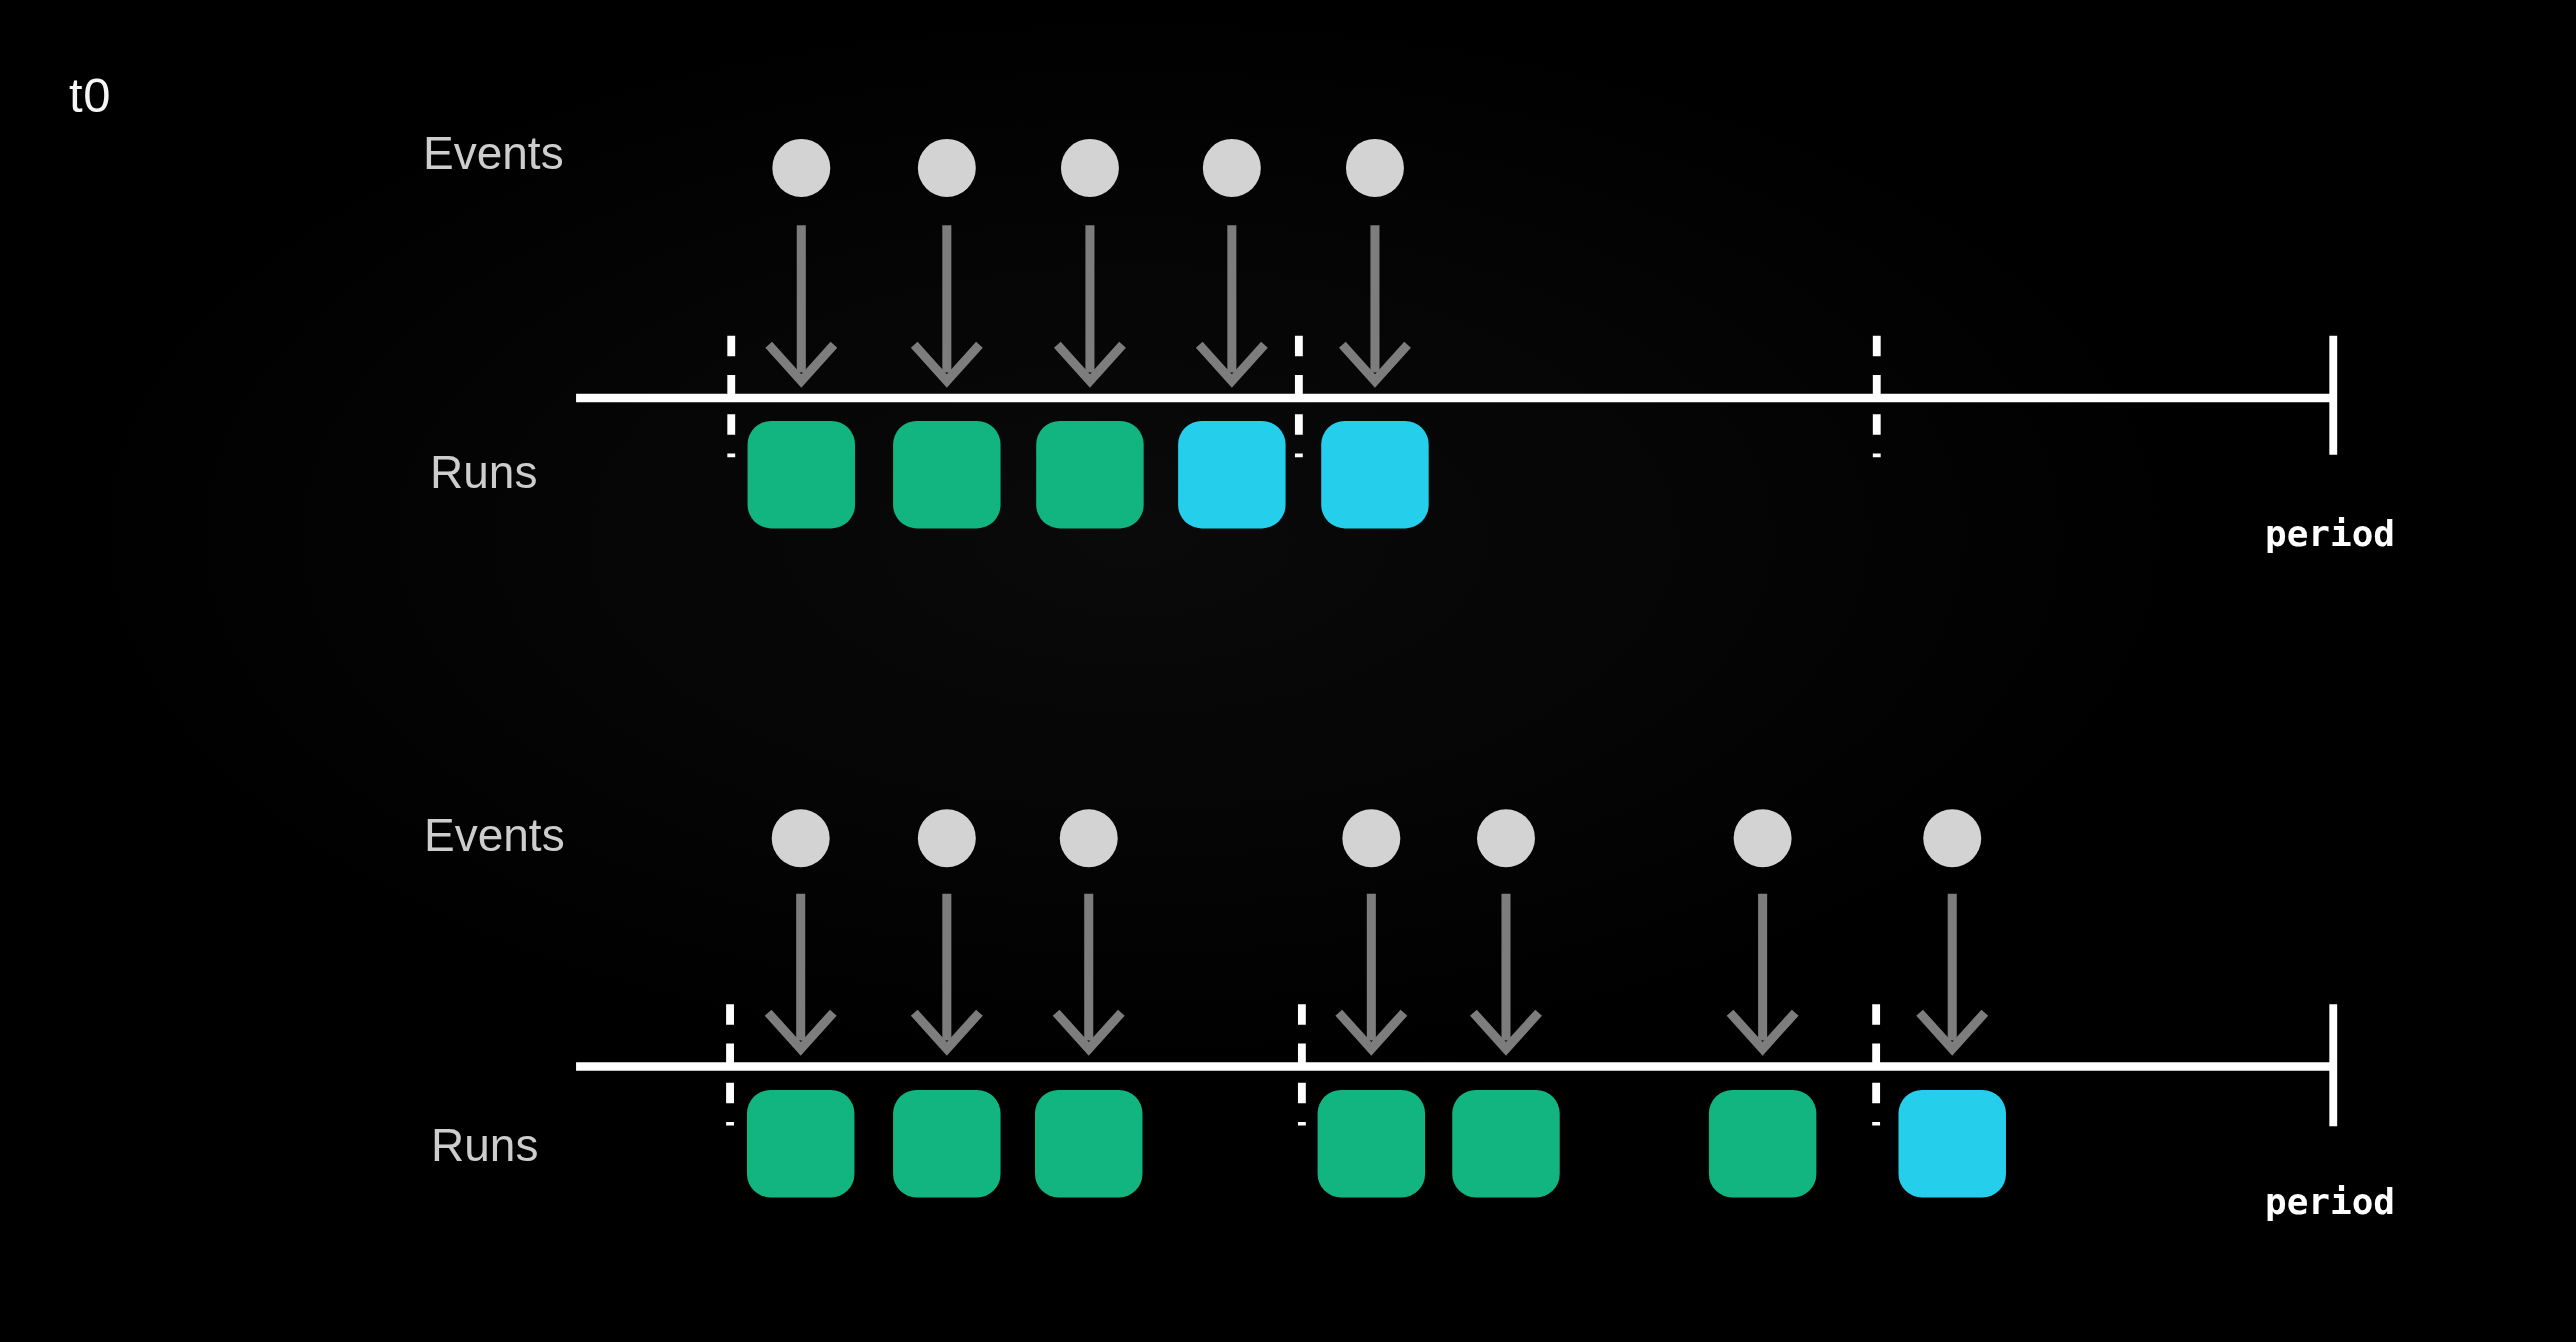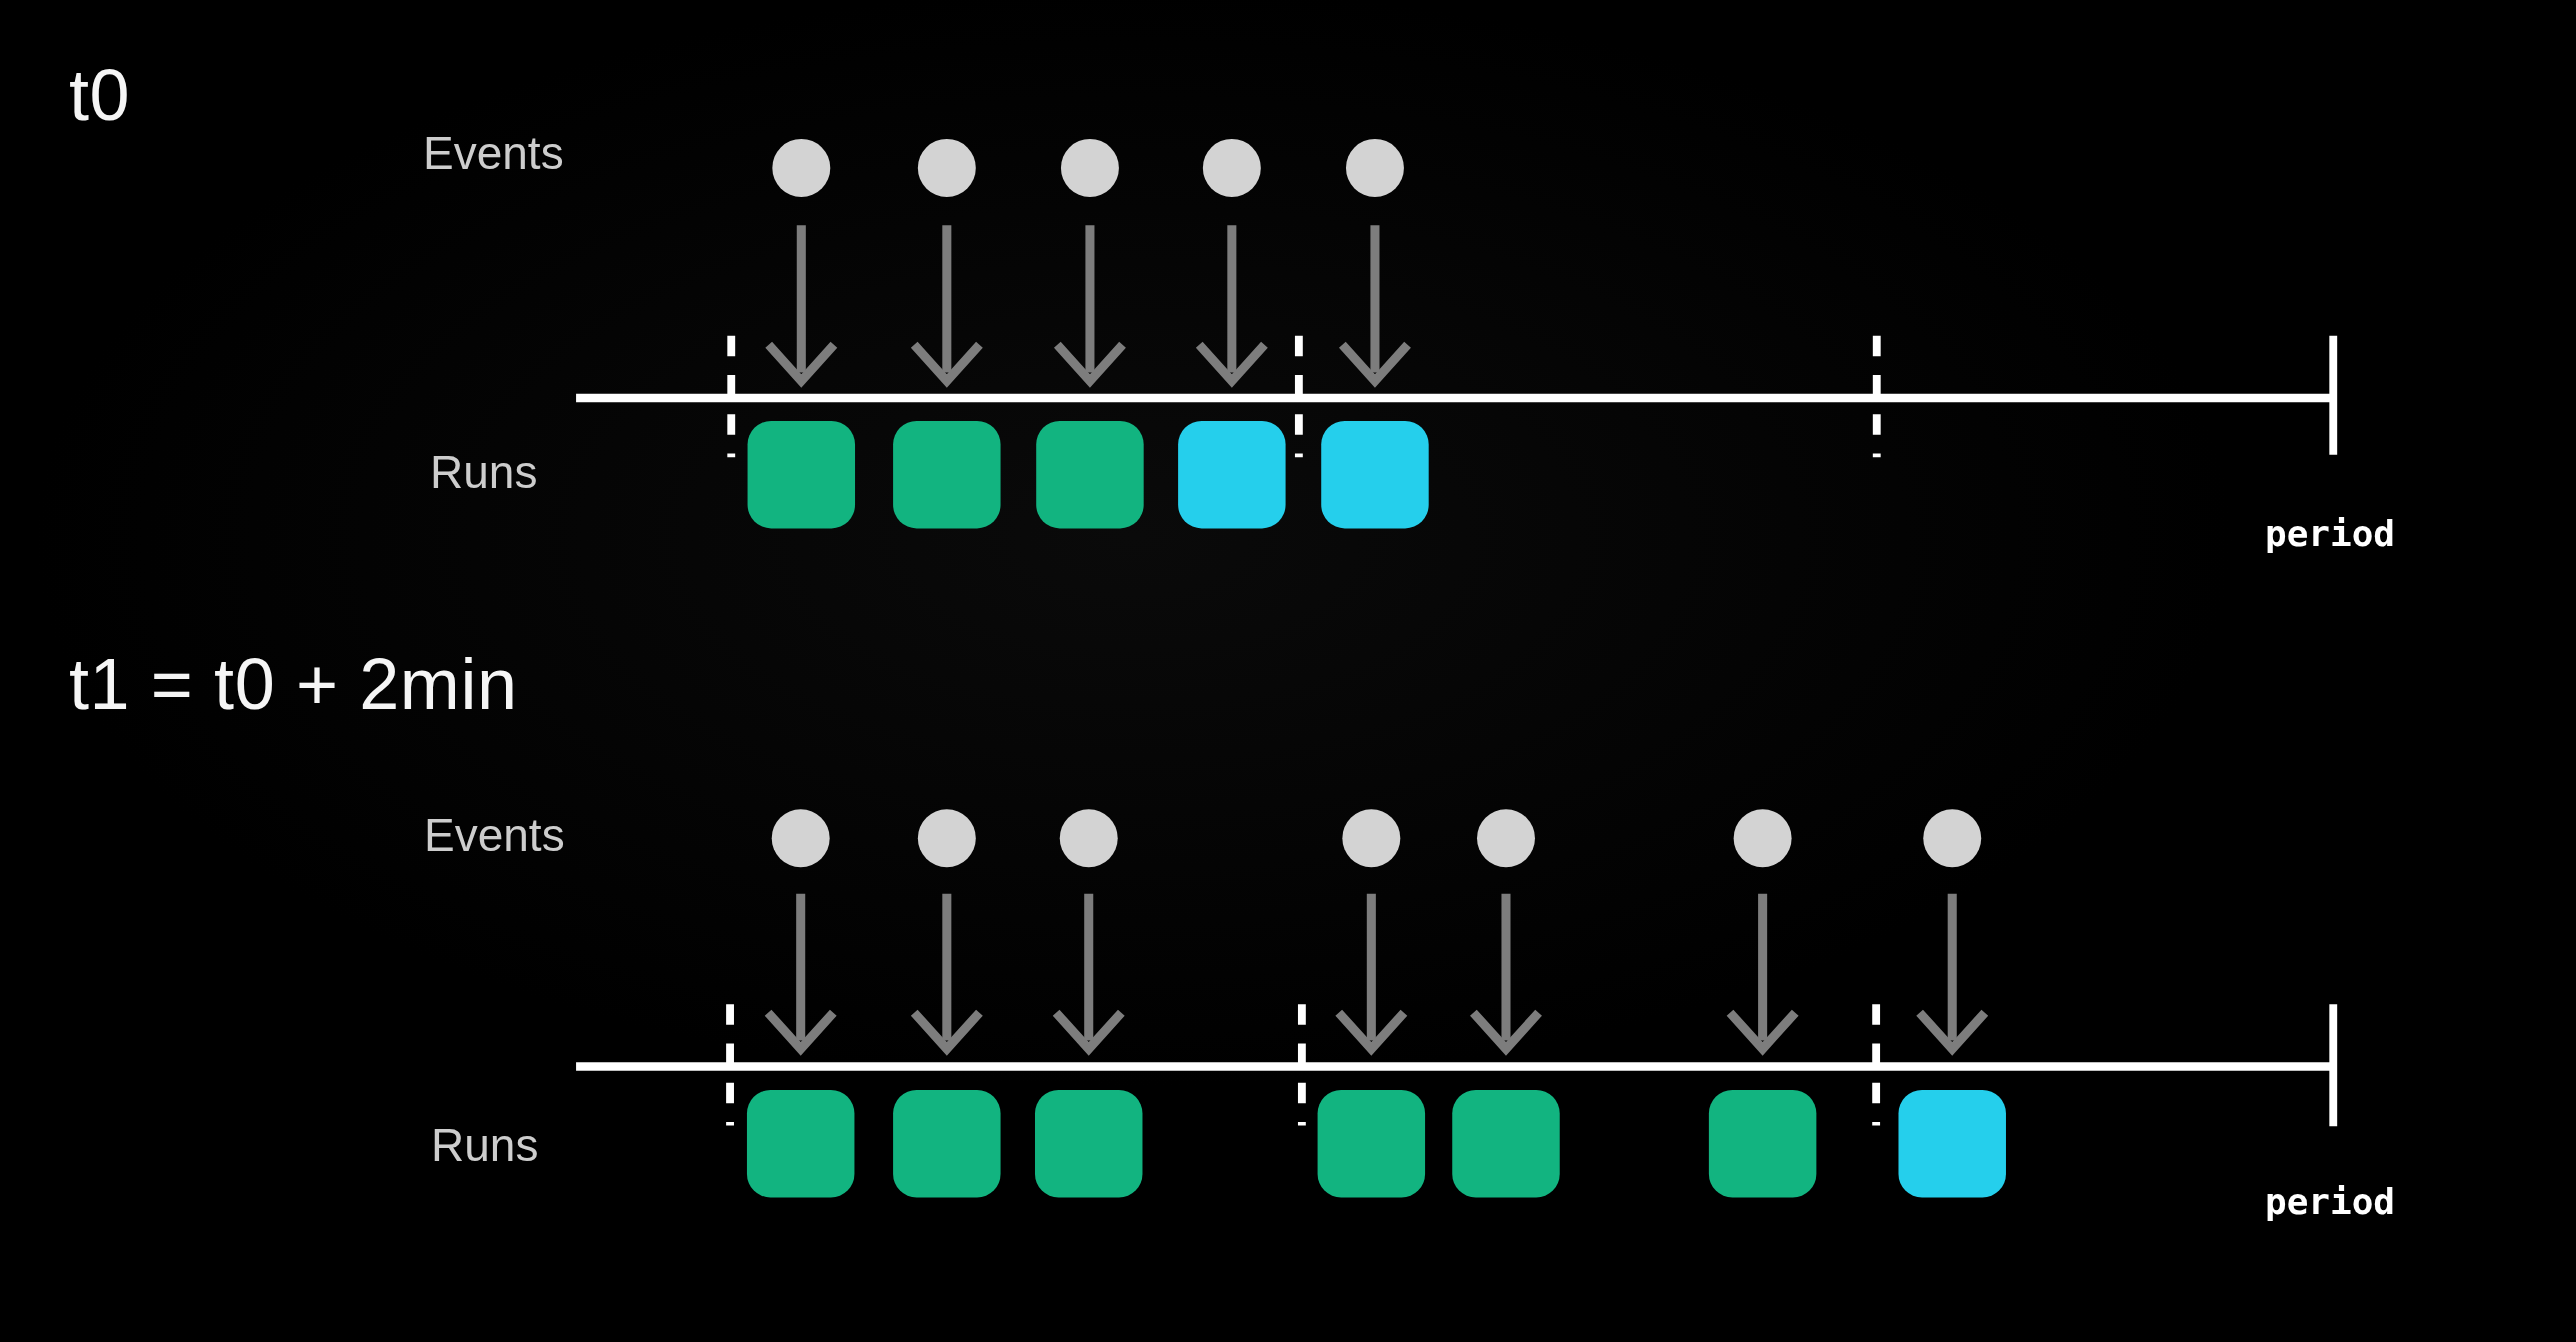--- a/index.html
+++ b/index.html
@@ -8,21 +8,21 @@
     width:2576px;height:1343px;
     overflow:hidden;
     background:radial-gradient(1570px 785px at 44% 40%, #0a0a0a 0%, #000000 70%);
     font-family:"Liberation Sans", sans-serif;
   }
   .section{position:absolute;inset:0;}
   .layer{position:absolute;left:0;top:0;width:2576px;height:1343px;display:block;}
   .section-title{
     position:absolute;
     transform:translateY(-50%);
-    font-size:72px;
+    font-size:49px;
     font-weight:400;
     letter-spacing:0.6px;
     white-space:nowrap;
     line-height:1;
   }
   .row-label{
     position:absolute;
     transform:translateY(-50%);
     font-size:46px;
     font-weight:400;
@@ -107,20 +107,19 @@
         <rect x="2405" y="1805" width="178" height="178" rx="39" ry="39" fill="#12b480"></rect>
         <line x1="2919" y1="1480" x2="2919" y2="1723" stroke="#7d7d7d" stroke-width="15"></line>
         <path d="M 2865 1677 L 2919 1737 L 2973 1677" fill="none" stroke="#7d7d7d" stroke-width="15" stroke-linejoin="miter"></path>
         <circle cx="2919" cy="1388" r="48" fill="#d3d3d3"></circle>
         <rect x="2830" y="1805" width="178" height="178" rx="39" ry="39" fill="#12b480"></rect>
         <line x1="3233" y1="1480" x2="3233" y2="1723" stroke="#7d7d7d" stroke-width="15"></line>
         <path d="M 3179 1677 L 3233 1737 L 3287 1677" fill="none" stroke="#7d7d7d" stroke-width="15" stroke-linejoin="miter"></path>
         <circle cx="3233" cy="1388" r="48" fill="#d3d3d3"></circle>
         <rect x="3144" y="1805" width="178" height="178" rx="39" ry="39" fill="#25cfec"></rect>
       </svg>
-    <div class="section-title" style="left: 69px; top: 684px; color: rgb(245, 245, 245);">t1 = t0 + 2min</div>
     <div class="row-label" style="left: 424px; top: 835px; color: rgb(205, 205, 205);">Events</div>
     <div class="row-label" style="left: 431px; top: 1145px; color: rgb(205, 205, 205);">Runs</div>
     <div class="period-label" style="left: 2330px; top: 1202px; color: rgb(255, 255, 255);">period</div>
   </div>
 
 </div>
 
 
 </body></html>

